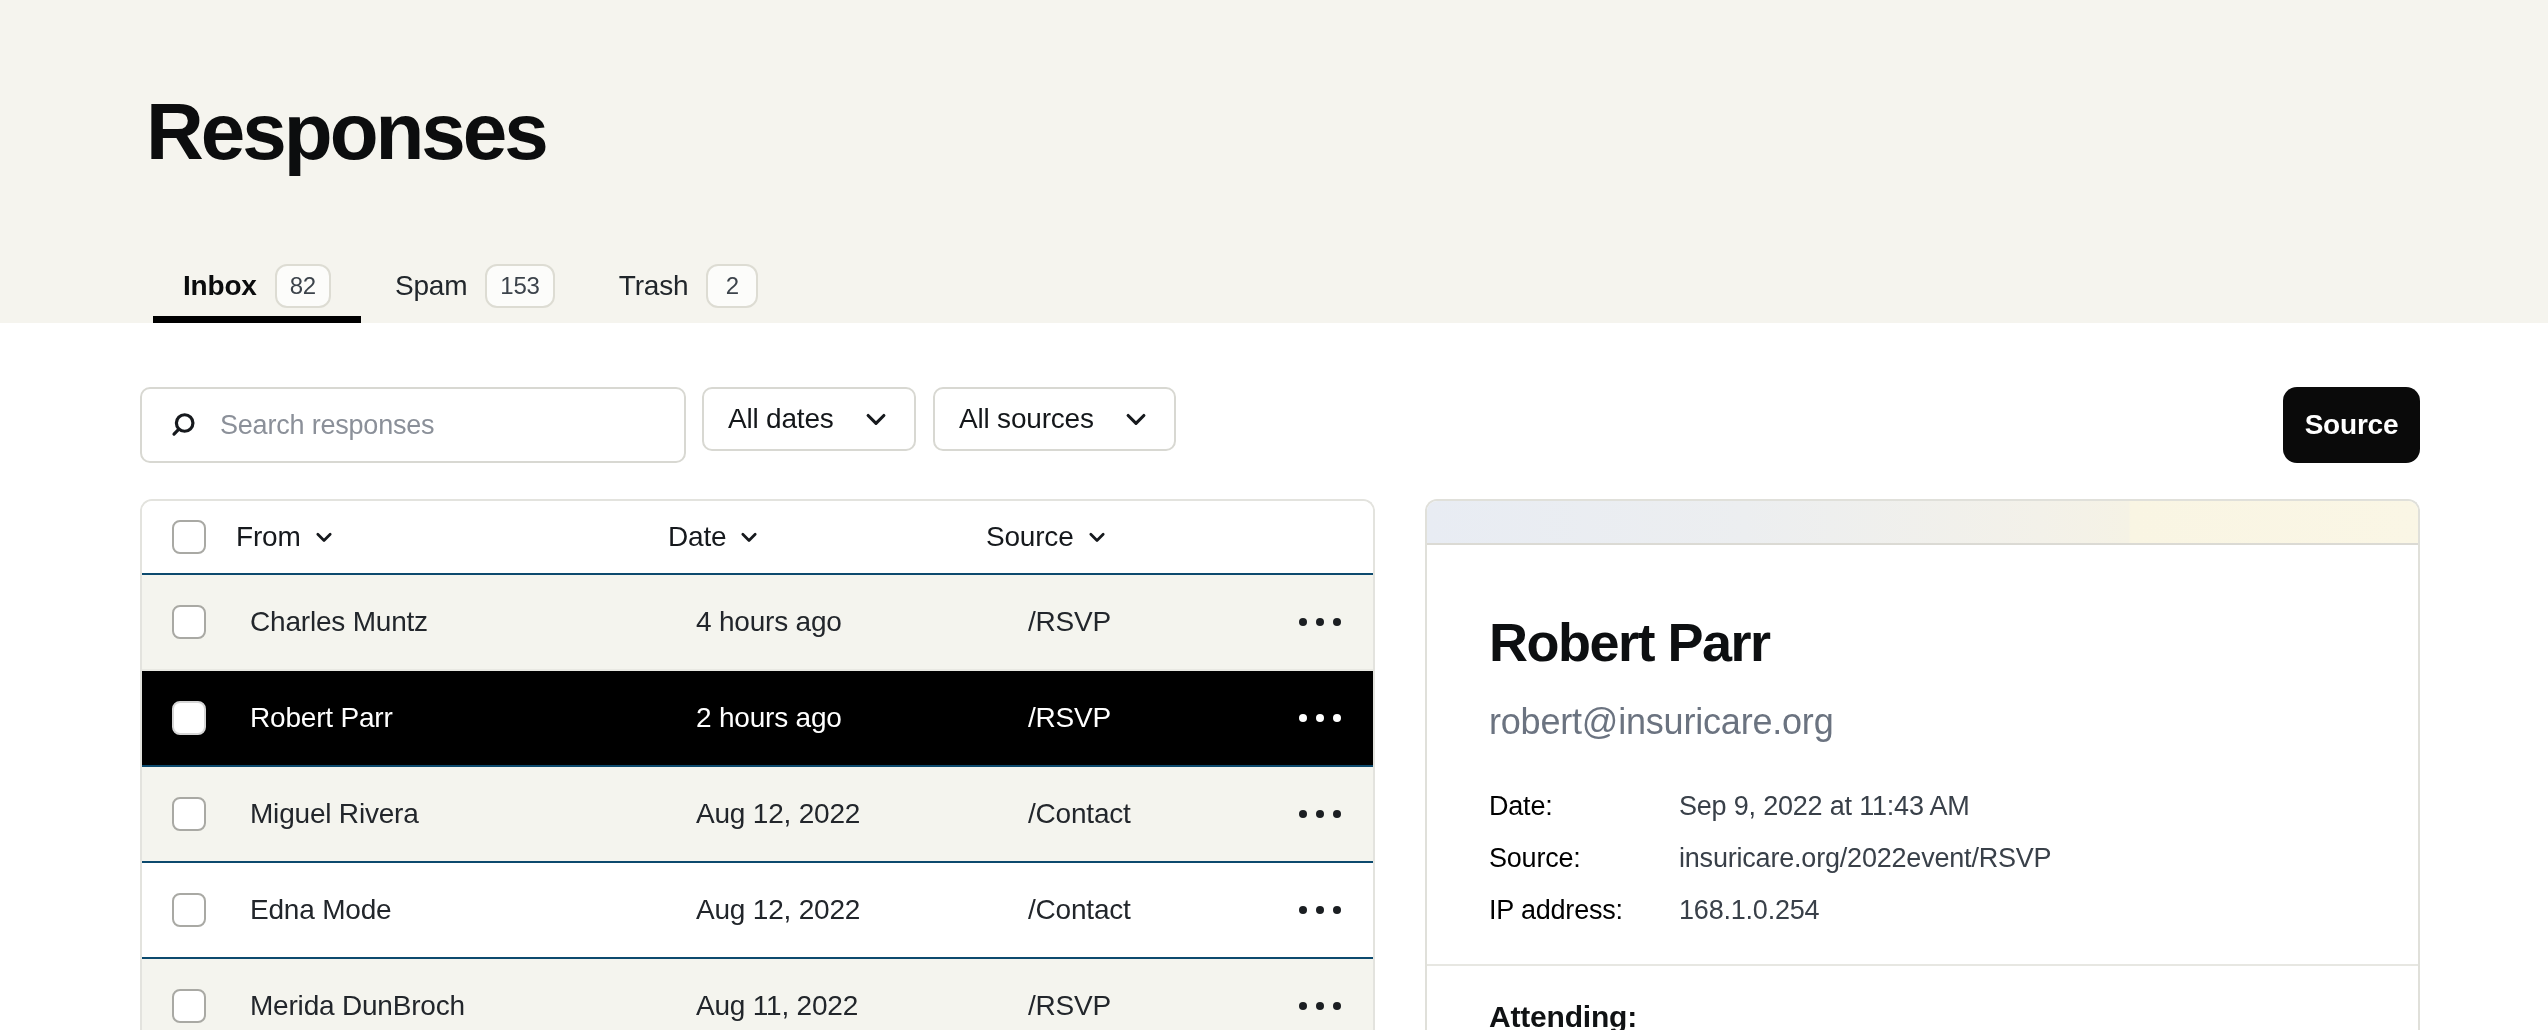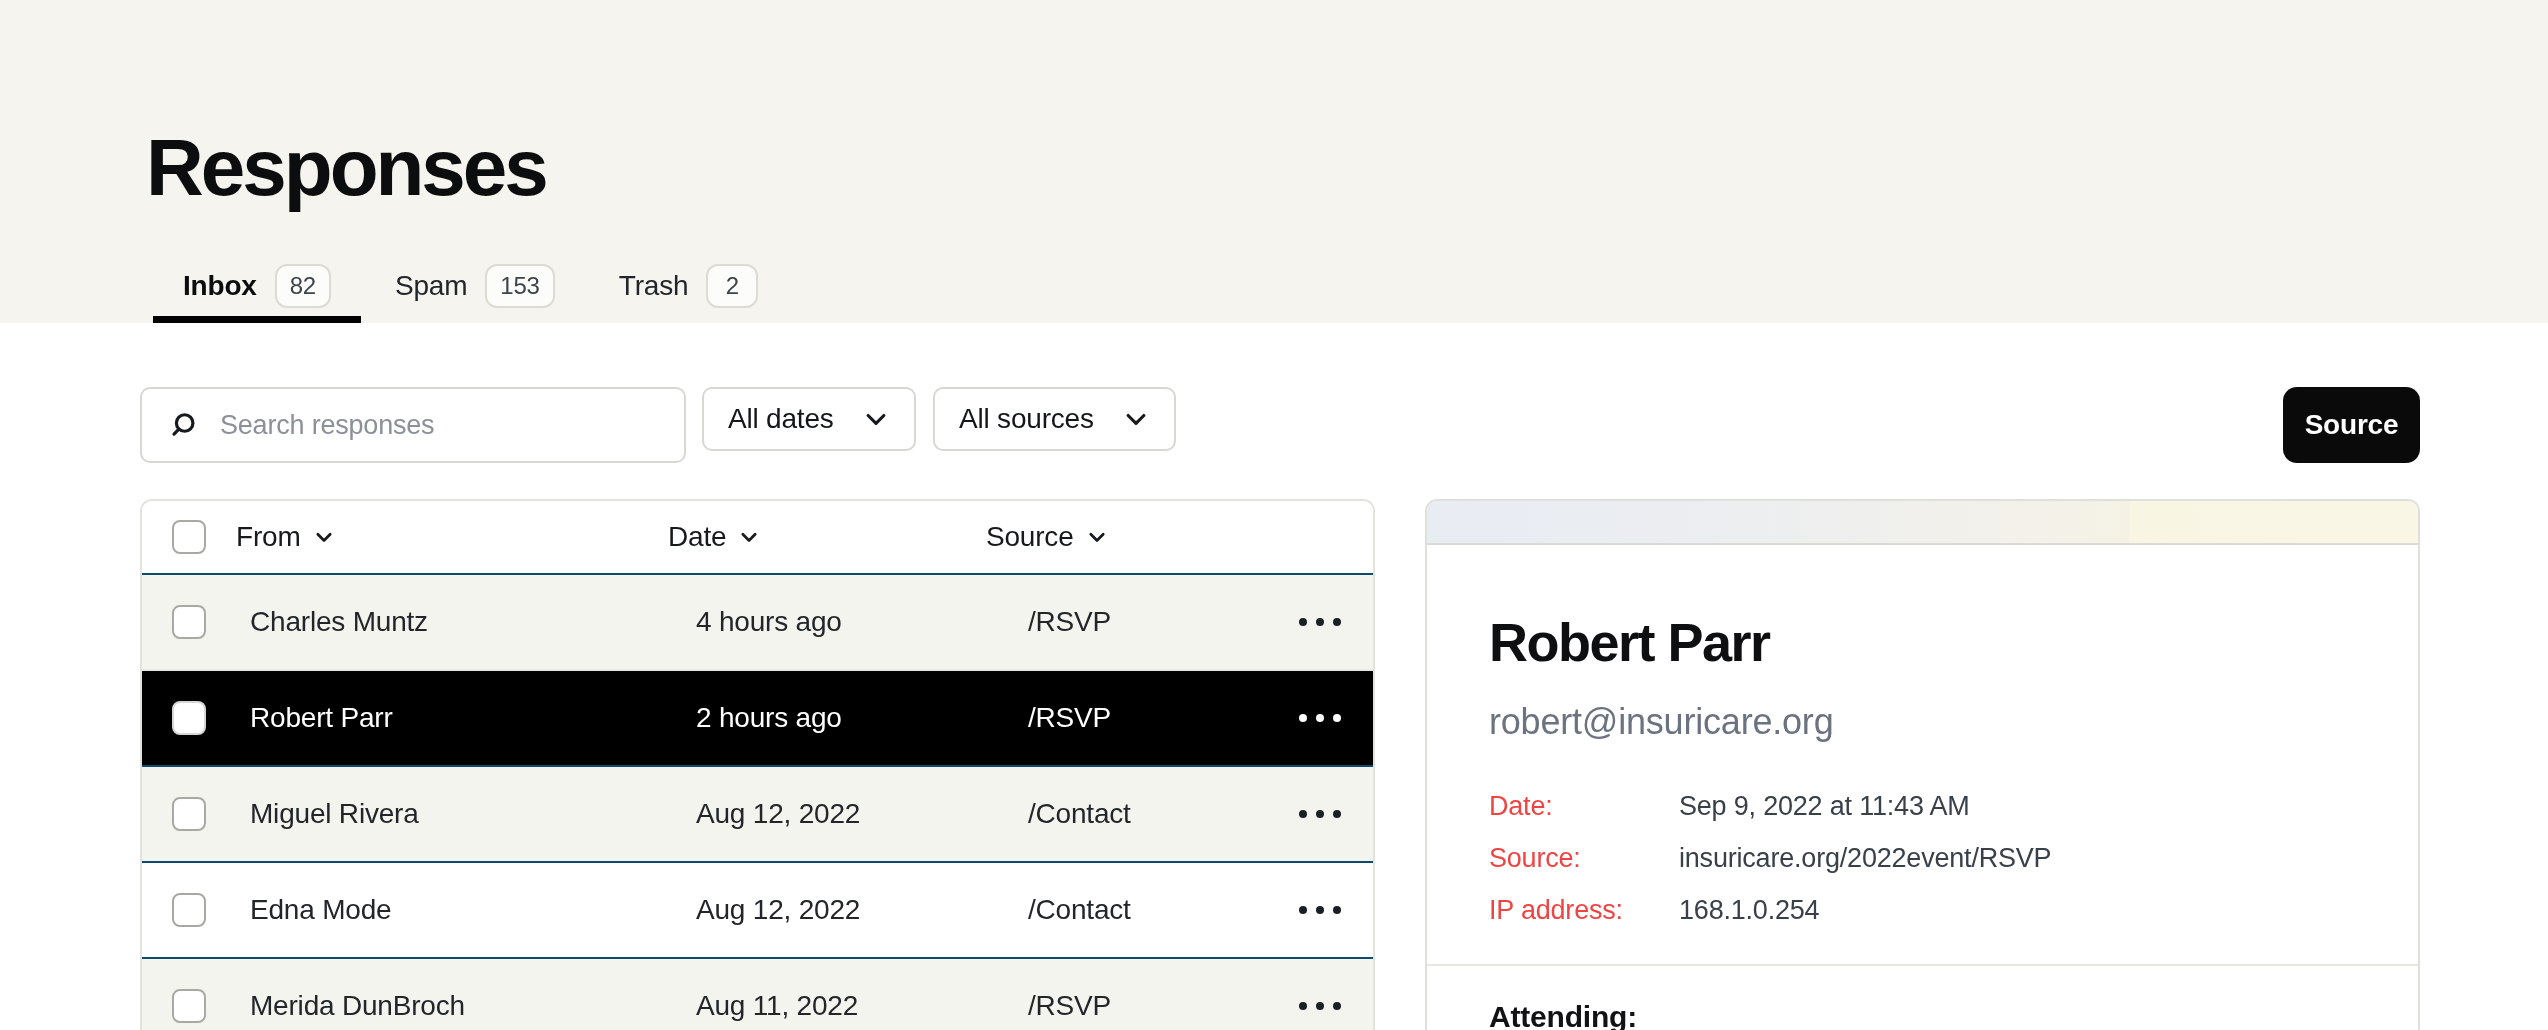--- a/index.html
+++ b/index.html
@@ -13,21 +13,21 @@
     letter-spacing:-0.2px;
   }
 
   
   .band {
     position:absolute; top:0; left:0; right:0; height:323px;
     background:#f5f4ee;
   }
   .page-title {
     position:absolute; left:146px; top:86px;
-    font-size:80px; font-weight:800; letter-spacing:-3px; color:#0c0d0e;margin-top:36px;
+    font-size:80px; font-weight:800; letter-spacing:-3px; color:#0c0d0e;
   }
   .tabs {
     position:absolute; left:153px; bottom:0; display:flex; gap:4px;
   }
   .tab {
     height:68px; padding:0 30px; display:flex; align-items:center; gap:18px;
     font-size:28px; color:#21262b; cursor:pointer;
     border-bottom:7px solid transparent;
   }
   .tab.active { font-weight:700; border-bottom-color:#000; color:#0b0c0d;justify-content:flex-end; }
@@ -106,21 +106,21 @@
     background:linear-gradient(90deg,#e8ecf3 0%,#eceef0 32%,#f3f1e9 62%,#f5f2e5 70.8%,#f9f5e3 71%,#faf6e5 100%);
     border-bottom:2px solid #dbdad4;
   }
   .panel-body { padding:0 62px; }
   .detail-name {
     margin-top:66px; font-size:54px; font-weight:800;
     letter-spacing:-1.5px; color:#0d0f11;
   }
   .detail-email { margin-top:28px; font-size:36px; color:#6b7380; }
   .meta { margin-top:48px; display:grid; grid-template-columns:190px auto; row-gap:21px; font-size:27px; }
-  .meta .label { color:#ef4444; }
+  .meta .label { color:#000000; }
   .meta .value { color:#394049; font-weight:400; }
   .panel-divider { margin:38px -62px 0; border:none; border-top:2px solid #e7e7e2; }
   .section-heading { margin-top:34px; font-size:30px; font-weight:700; color:#101214; }
 </style>
 </head>
 <body>
 
 <header class="band">
   <h1 class="page-title">Responses</h1>
 

